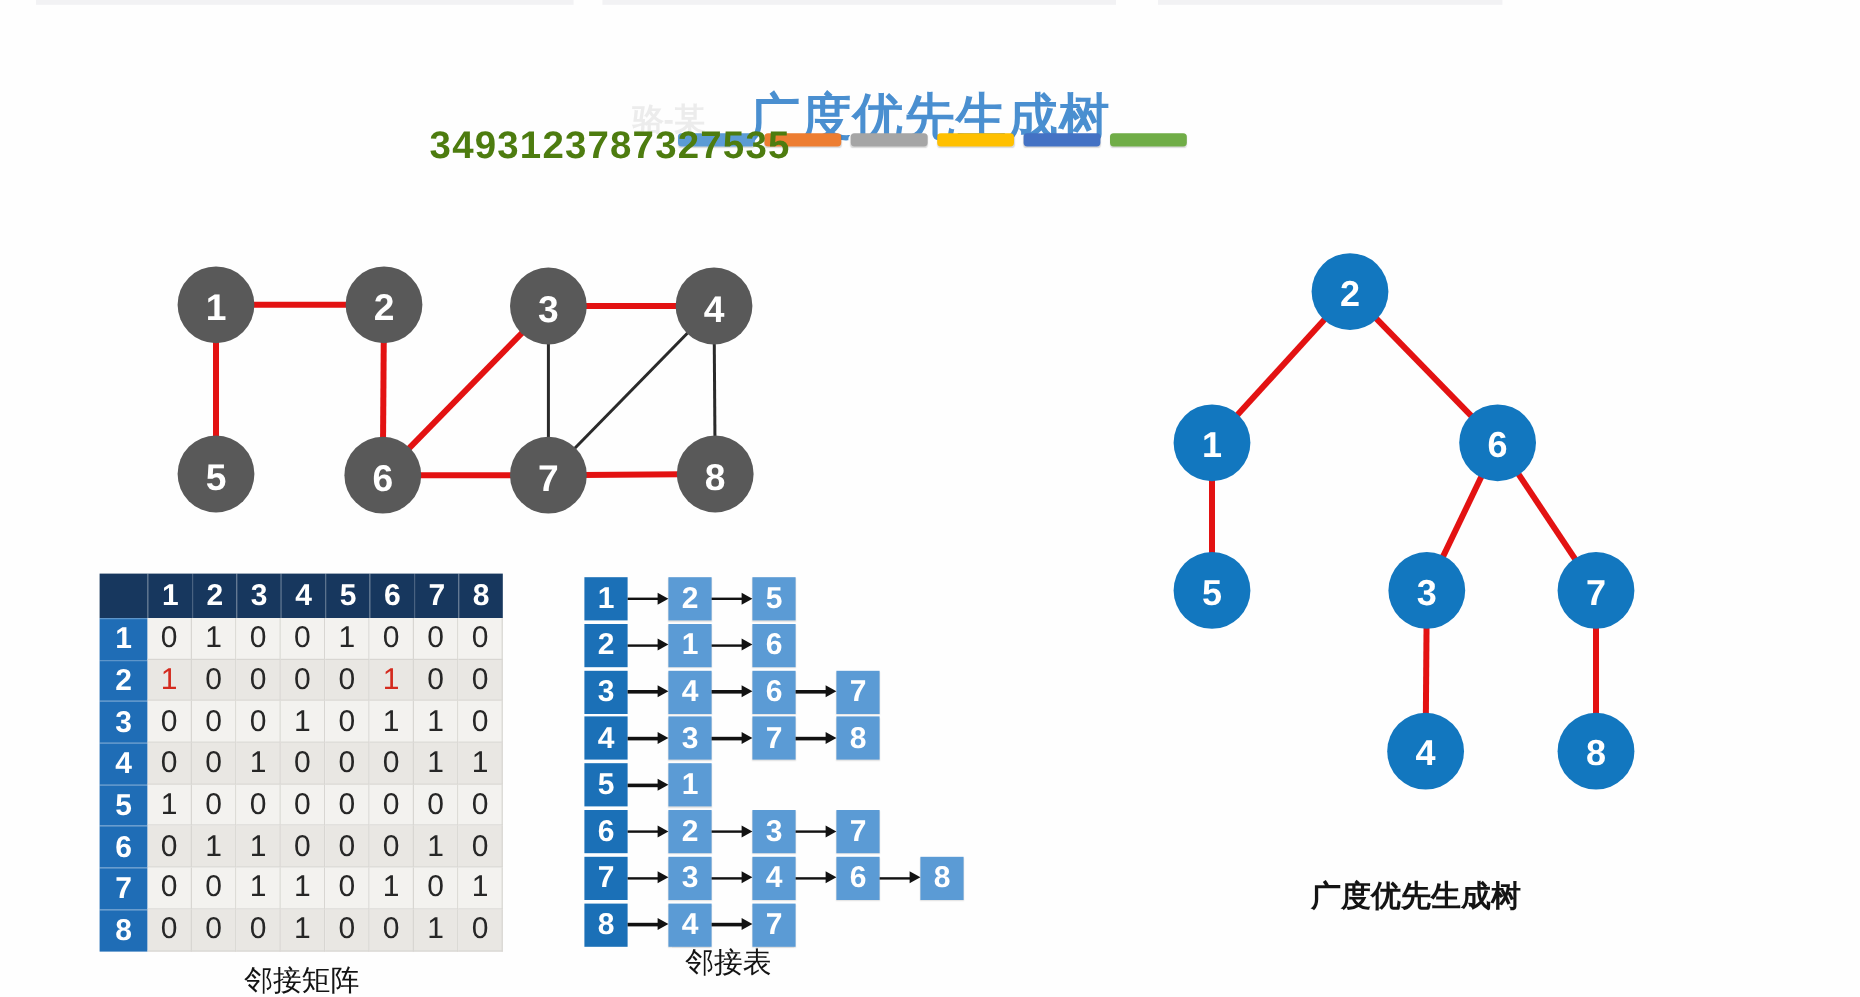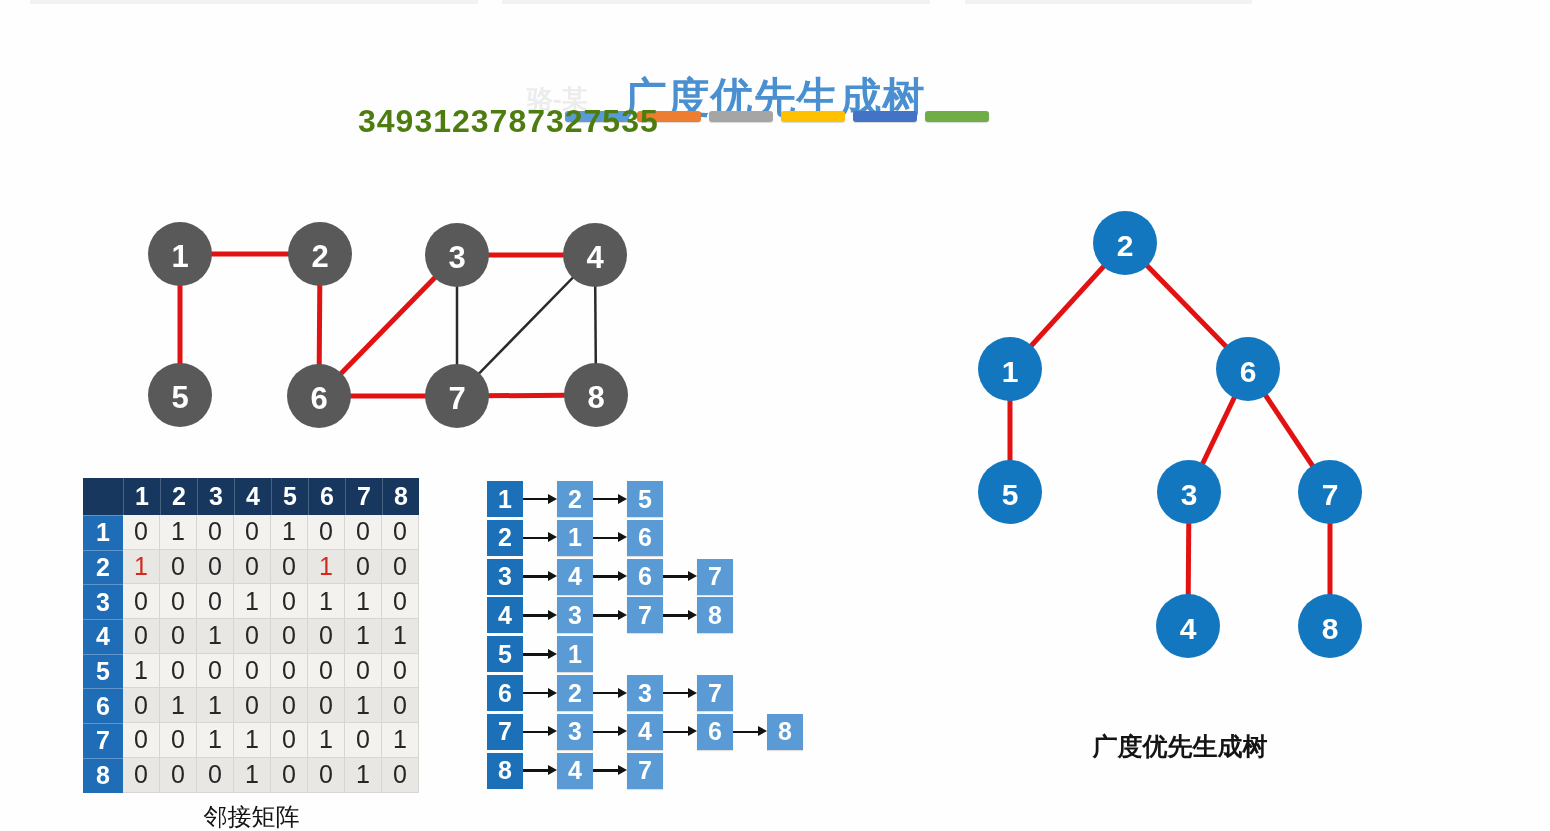--- a/index.html
+++ b/index.html
@@ -277,15 +277,16 @@
         <div class="lcell">8</div>
       </div>
       <div class="lrow" style="top: 271.6px;">
         <div class="lhead">8</div>
         <div class="arrow"></div>
         <div class="lcell">4</div>
         <div class="arrow"></div>
         <div class="lcell">7</div>
       </div>
     </div>
+  <div class="caption list-caption">邻接表</div>
 
   <div class="caption tree-caption">广度优先生成树</div>
 </div>
 
 </body></html>

